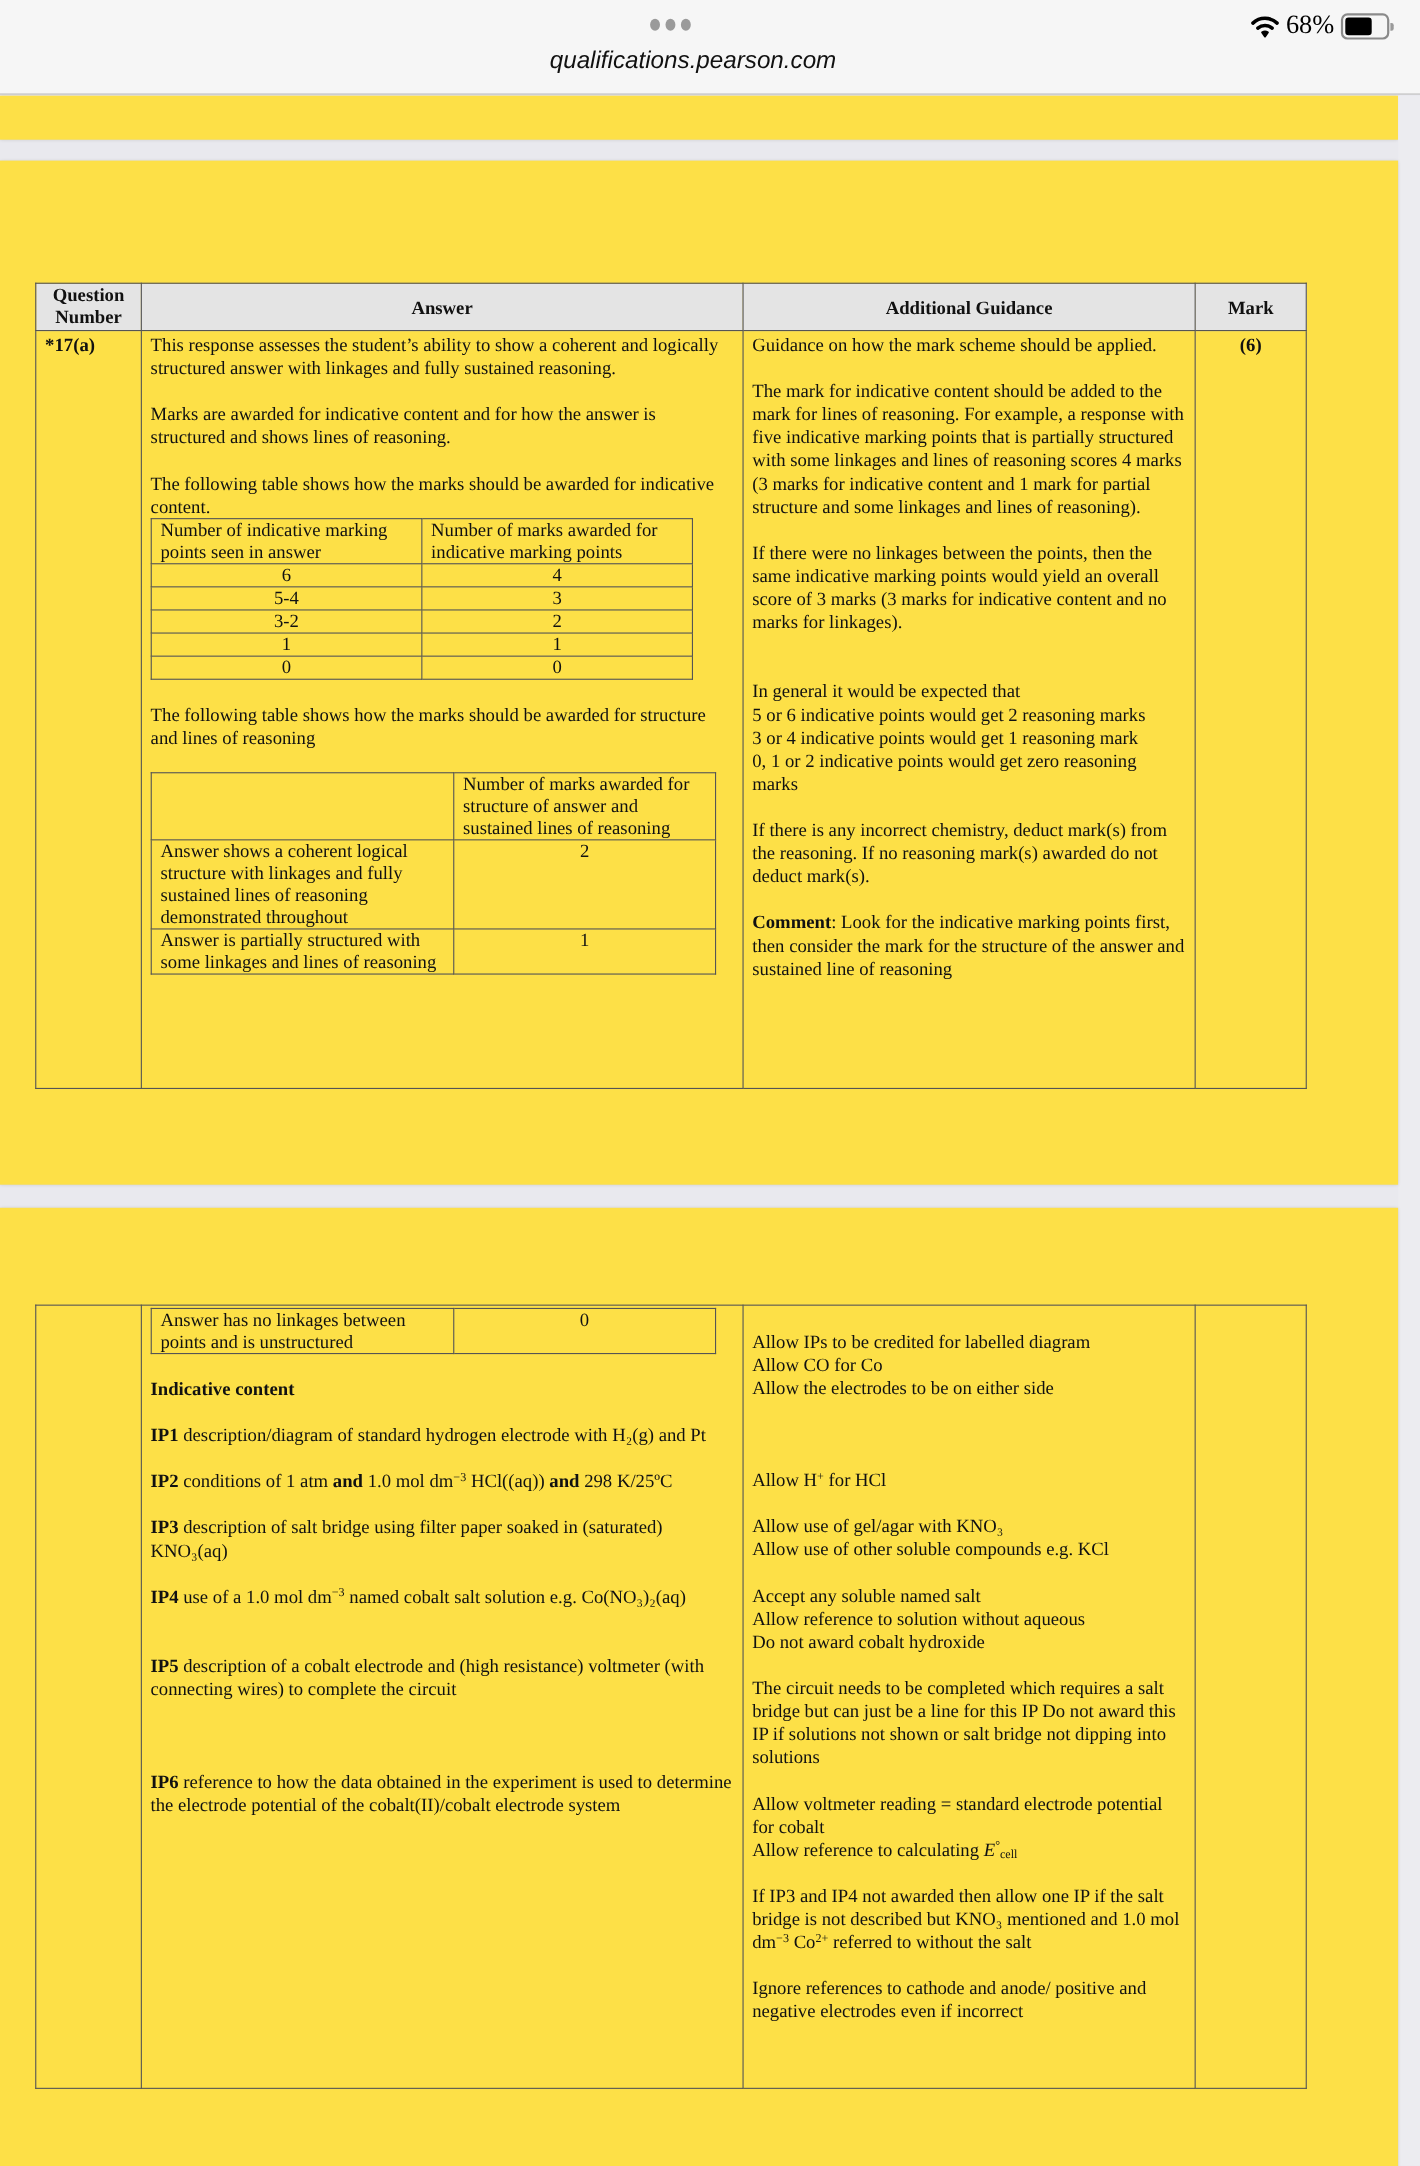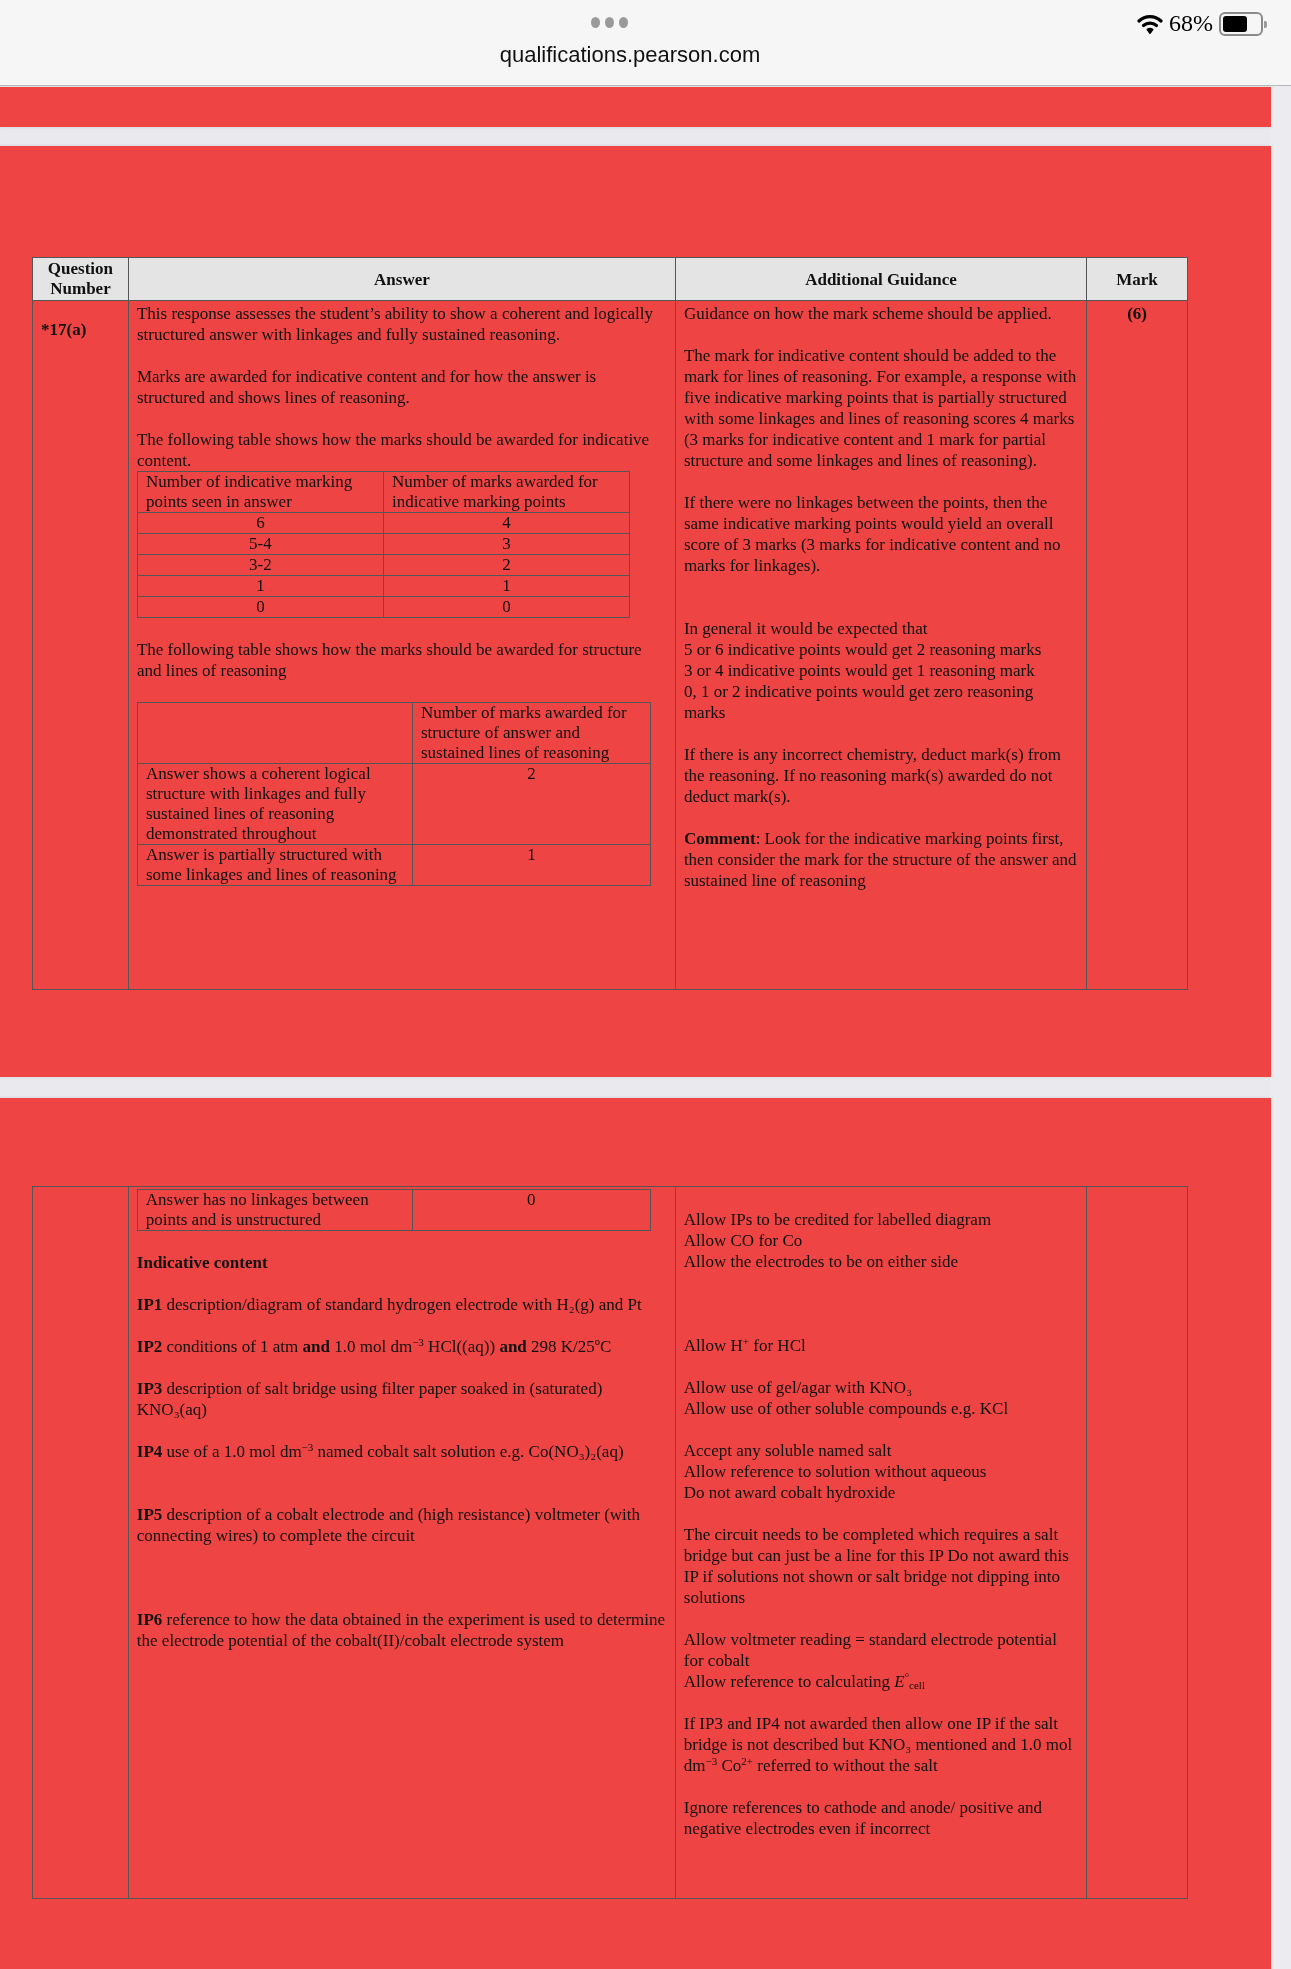--- a/index.html
+++ b/index.html
@@ -3,40 +3,40 @@
 <meta charset="utf-8">
 <style>
   * { box-sizing: border-box; margin: 0; padding: 0; }
   html, body { width: 1291px; height: 1969px; overflow: hidden; background: #e9e9ee; }
   body { position: relative; font-family: "Liberation Serif", serif; color: #111; }
 
   
   .topbar { position: absolute; left: 0; top: 0; width: 1291px; height: 86px; background: #f6f6f6; border-bottom: 1px solid #b9b9b9; z-index: 5; }
   .dots { position: absolute; left: 591px; top: 17px; display: flex; gap: 5px; }
   .dots span { width: 9px; height: 11px; border-radius: 50%; background: #9a9a9a; display: block; }
-  .url { position: absolute; left: 0; width: 1260px; top: 42px; text-align: center; font-family: "Liberation Sans", sans-serif; font-size: 22px; color: #111; }
+  .url { position: absolute; left: 0; width: 1260px; top: 42px; text-align: center; font-family: "Liberation Sans", sans-serif; font-size: 22px; color: #111; font-style: italic; }
   .status { position: absolute; right: 28px; top: 10px; display: flex; align-items: center; gap: 6px; font-family: Liberation Serif, serif; font-size: 24px; color: #000; }
   .wifi { width: 26px; height: 22px; }
   .battery { width: 44px; height: 24px; border: 2px solid #8a8a8a; border-radius: 6px; padding: 2px; position: relative; }
   .battery .fill { height: 100%; background: #000; border-radius: 3px; }
   .battery::after { content: ""; position: absolute; right: -6px; top: 7px; width: 3px; height: 7px; background: #9a9a9a; border-radius: 0 2px 2px 0; }
 
   
-  .page { position: absolute; left: 0; width: 1271px; background: #ef4444; box-shadow: 0 0 3px rgba(0,0,0,0.12); }
+  .page { position: absolute; left: 0; width: 1271px; background: #fde047; box-shadow: 0 0 3px rgba(0,0,0,0.12); }
   .page-prev { top: 87px; height: 40px; }
   .page-1 { top: 146px; height: 931px; }
   .page-2 { top: 1098px; height: 900px; }
   .scrollrail { position: absolute; right: 0; top: 87px; width: 20px; height: 1882px; background: #ececf0; }
 
   table.ms { position: absolute; left: 32px; width: 1156px; border-collapse: collapse; font-size: 17px; line-height: 21px; }
   table.ms td, table.ms th { border: 1.5px solid #555; vertical-align: top; }
   table.ms th { background: #e4e4e4; font-weight: bold; text-align: center; vertical-align: middle; }
   .c1 { width: 96px; } .c2 { width: 547px; } .c3 { width: 412px; } .c4 { width: 101px; }
 
-  .qnum { font-weight: bold; padding: 18px 0 0 8px; }
+  .qnum { font-weight: bold; padding: 2px 0 0 8px; }
   .mark { font-weight: bold; text-align: center; padding-top: 2px; }
   .ans { padding: 2px 8px 8px 8px; }
   .guide { padding: 2px 8px 4px 8px; }
   p { margin: 0; }
   .gap { height: 21px; }
   .gap2 { height: 42px; }
 
   table.inner { border-collapse: collapse; font-size: 17px; line-height: 20px; padding-left: 28px; }
   table.inner td { border: 1.2px solid #555; padding: 0 8px; vertical-align: top; }
   table.inner td.ctr { text-align: center; }

